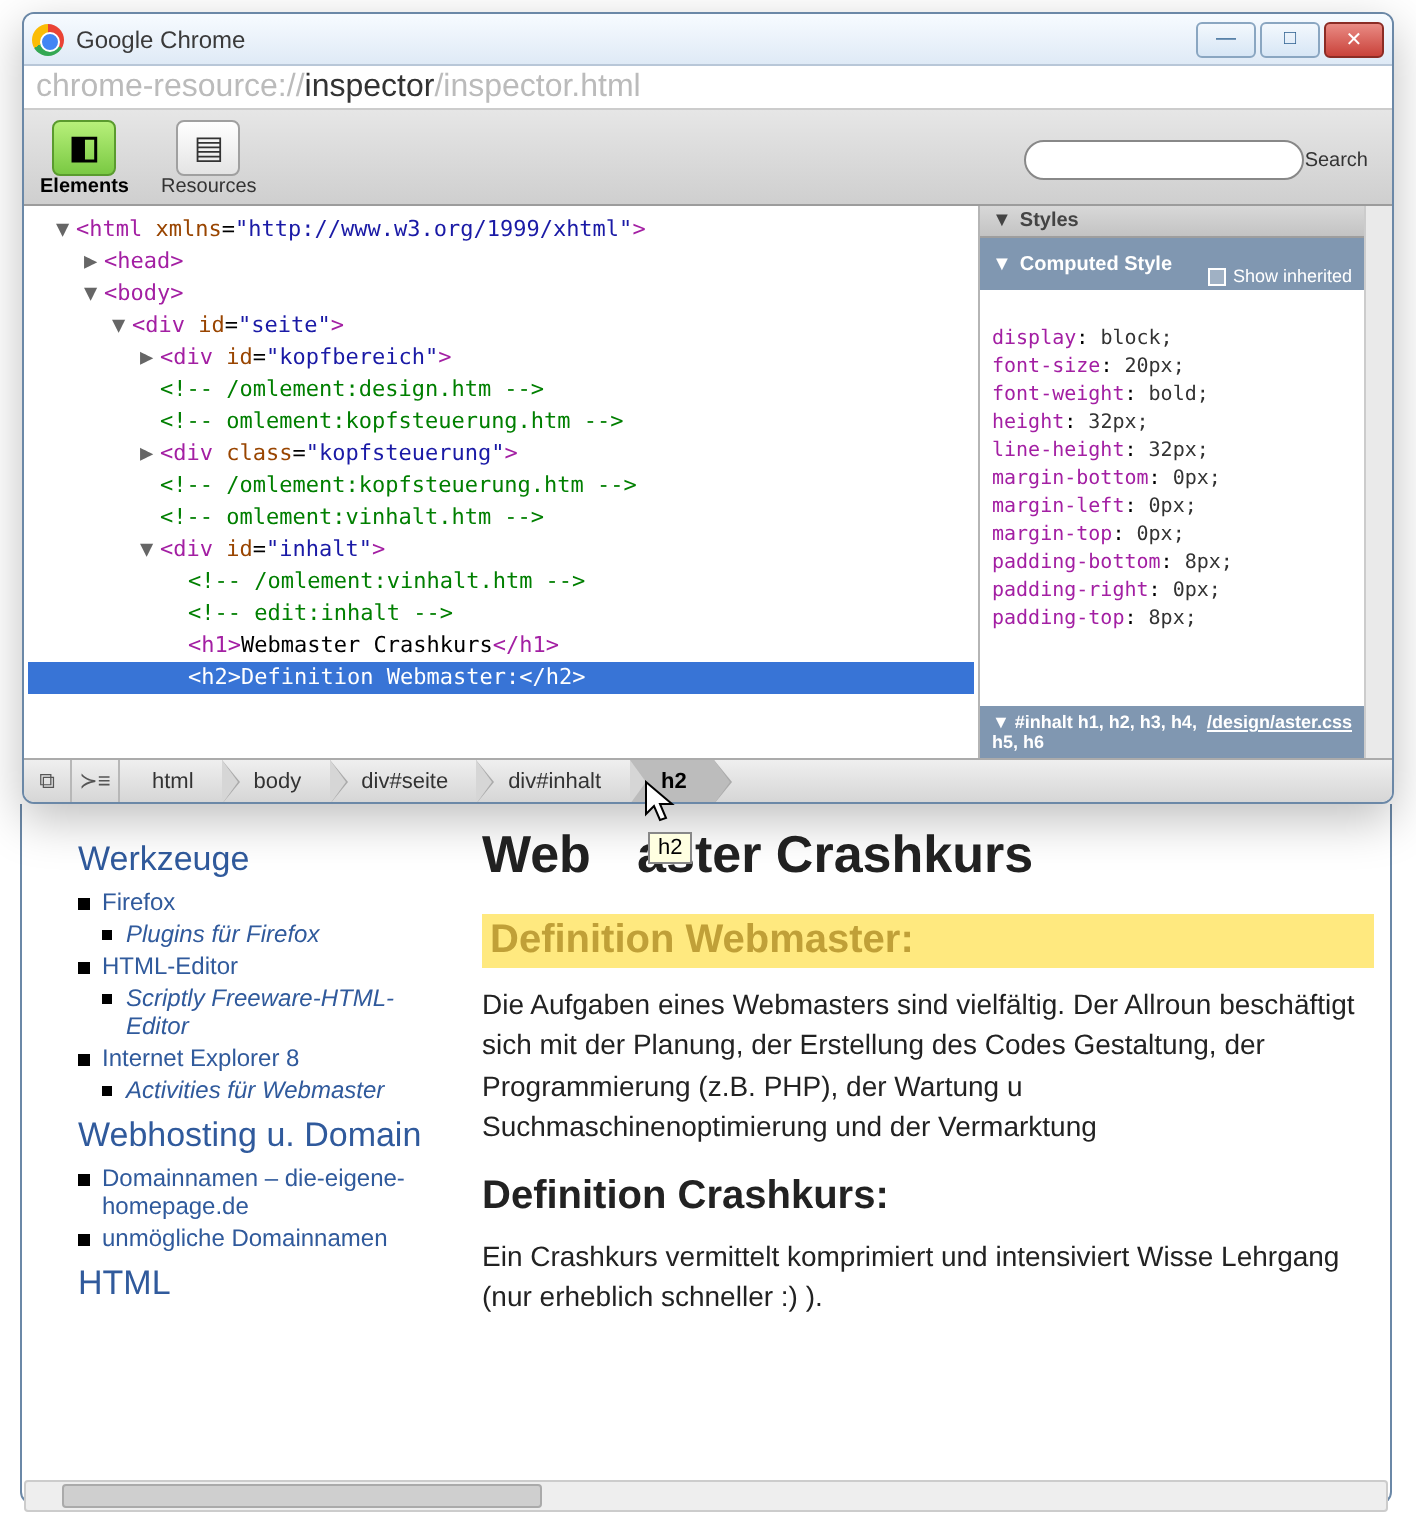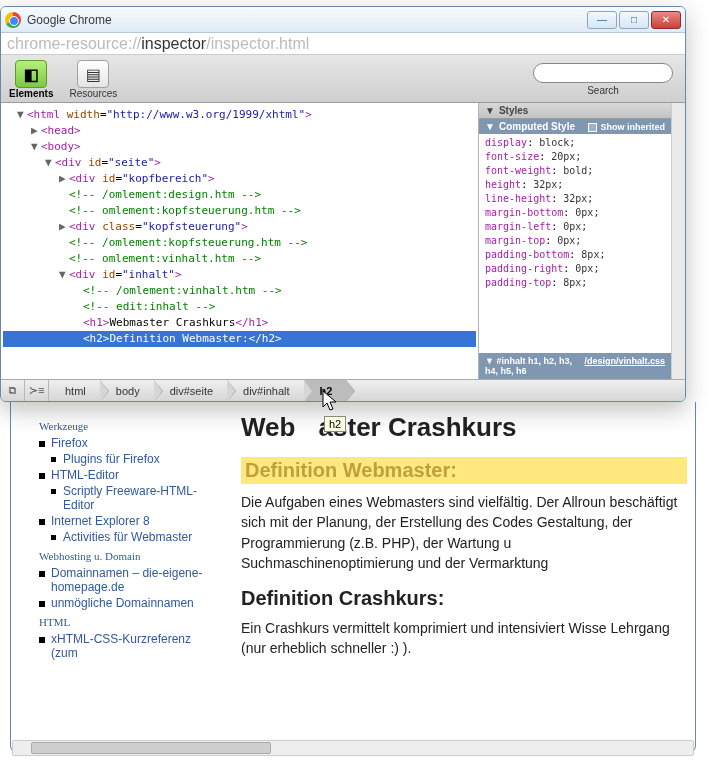--- a/index.html
+++ b/index.html
@@ -10,21 +10,21 @@
     background: #fff;
     width: 708px;
     height: 764px;
     overflow: hidden;
     position: relative;
   }
 
   
   .win {
     position: absolute;
-    left: 0;
+    left: 11px;
     top: 6px;
     width: 686px;
     height: 396px;
     border: 1px solid #6b88a7;
     border-radius: 6px;
     background: #fff;
     box-shadow: 0 8px 24px rgba(0,0,0,0.25);
     display: flex;
     flex-direction: column;
     overflow: hidden;
@@ -59,44 +59,44 @@
   .toolbar{
     height:48px;background:linear-gradient(#e6e6e6,#cfcfcf);
     border-bottom:1px solid #9c9c9c;display:flex;align-items:center;
     padding:2px 8px 0;gap:16px;
   }
   .tbtn{display:flex;flex-direction:column;align-items:center;font-size:10px;color:#333;cursor:pointer;}
   .tbtn .ticon{width:32px;height:28px;background:#d0d0d0;border:1px solid #a0a0a0;border-radius:4px;display:flex;align-items:center;justify-content:center;font-size:16px;}
   .tbtn.active .ticon{background:linear-gradient(#b7f07a,#7ac943);border-color:#5a9b2e;}
   .tbtn.active{color:#000;font-weight:600;}
   .toolbar .spacer{flex:1;}
-  .searchwrap{display:flex;flex-direction:column;align-items:center;margin-right:4px;}
+  .searchwrap{display:flex;flex-direction:row;align-items:center;margin-right:4px;}
   .searchbox{width:140px;height:20px;border:1px solid #888;border-radius:10px;font-size:11px;padding:0 8px;}
   .searchwrap label{font-size:10px;color:#333;margin-top:2px;}
 
   .devbody{flex:1;display:flex;min-height:0;}
   .dom-pane{flex:1;overflow:auto;font-family:Menlo,Consolas,monospace;font-size:11px;padding:4px 2px;line-height:16px;}
   .dom-pane .row{white-space:nowrap;padding:0 2px;cursor:default;}
   .dom-pane .arrow{display:inline-block;width:10px;color:#666;}
   .dom-pane .ind1{padding-left:14px;} .dom-pane .ind2{padding-left:28px;} .dom-pane .ind3{padding-left:42px;}
   .dom-pane .ind4{padding-left:56px;} .dom-pane .ind5{padding-left:70px;}
   .tag{color:#a31fa3;} .attr{color:#994500;} .val{color:#1a1aa6;} .comment{color:#007f00;}
   .txt{color:#000;}
   .row.sel{background:#3874d6;color:#fff;}
   .row.sel .tag,.row.sel .comment,.row.sel .txt,.row.sel .attr,.row.sel .val{color:#fff;}
 
   .styles-pane{width:193px;border-left:1px solid #b5b5b5;display:flex;flex-direction:column;font-size:10px;background:#fff;overflow:hidden;}
   .sp-head{background:linear-gradient(#d8d8d8,#c3c3c3);border-bottom:1px solid #9e9e9e;
     padding:2px 6px;font-weight:bold;color:#444;display:flex;align-items:center;}
   .sp-head .tri{margin-right:4px;}
   .sp-sub{background:#8097b1;color:#fff;padding:2px 6px;display:flex;align-items:center;font-weight:bold;}
   .sp-sub .tri{margin-right:4px;}
-  .sp-sub .inh{margin-left:auto;font-weight:bold;font-size:9px;display:flex;align-items:flex-end;gap:3px;}
+  .sp-sub .inh{margin-left:auto;font-weight:normal;font-size:9px;display:flex;align-items:flex-end;gap:3px;margin-top:12px;}
   .sp-sub .inh .cb{width:9px;height:9px;border:1px solid #fff;background:rgba(255,255,255,0.25);}
-  .sp-body{flex:1;overflow:auto;padding:2px 6px;line-height:14px;font-family:Menlo,Consolas,monospace;}
+  .sp-body{flex:1;overflow:auto;padding:2px 6px;line-height:14px;font-family:Menlo,Consolas,monospace;margin-top:16px;}
   .prop .k{color:#a31fa3;} .prop .v{color:#333;}
   .sp-rule{background:#8097b1;color:#fff;padding:3px 6px;font-weight:bold;display:flex;font-size:9px;}
   .sp-rule a{color:#fff;text-decoration:underline;margin-left:auto;}
   .styles-scroll{width:14px;background:#eaeaea;border-left:1px solid #ccc;}
 
   .crumbs{height:22px;background:linear-gradient(#efefef,#d6d6d6);border-top:1px solid #ababab;
     display:flex;align-items:stretch;font-size:11px;}
   .cbtn{width:24px;display:flex;align-items:center;justify-content:center;border-right:1px solid #b7b7b7;color:#555;cursor:pointer;}
   .crumb{position:relative;padding:0 14px 0 16px;display:flex;align-items:center;color:#333;cursor:pointer;}
   .crumb::after{content:"";position:absolute;right:-8px;top:0;width:0;height:0;
@@ -107,25 +107,25 @@
 
   
   .page{
     position:absolute;left:10px;top:402px;width:686px;height:350px;
     border-left:1px solid #6b88a7;border-right:1px solid #6b88a7;border-bottom:1px solid #6b88a7;
     border-bottom-left-radius:6px;border-bottom-right-radius:6px;
     display:flex;overflow:hidden;background:#fff;
   }
   .sidebar{width:222px;padding:12px 12px 0 22px;border-left:6px solid transparent;
     font-family:Verdana,Arial,sans-serif;font-size:12px;overflow:hidden;}
-  .sidebar h4{margin:6px 0 4px;color:#305a9c;font-weight:normal;font-size:11px;font-family:Liberation Serif, serif;}
+  .sidebar h4{margin:6px 0 4px;color:#305a9c;font-weight:normal;font-size:17px;}
   .sidebar ul{list-style:none;margin:0 0 6px;padding:0;}
   .sidebar li{margin:2px 0;color:#333;position:relative;padding-left:12px;}
   .sidebar li::before{content:"";position:absolute;left:0;top:5px;width:6px;height:6px;background:#000;}
-  .sidebar li.sub{margin-left:12px;color:#305a9c;}
+  .sidebar li.sub{margin-left:12px;color:#305a9c;font-style:italic;}
   .sidebar li.sub::before{width:5px;height:5px;background:#000;}
   .sidebar a{color:#305a9c;text-decoration:none;}
 
   .content{flex:1;padding:6px 8px 0;font-family:Verdana,Arial,sans-serif;font-size:14px;color:#222;overflow:hidden;}
   .content h1{font-size:26px;font-weight:bold;margin:4px 0 14px;}
   .content h2{font-size:20px;font-weight:bold;margin:14px 0 8px;}
   .content h2.hl{background:#ffe97f;color:#c0a038;padding:2px 4px;}
   .content p{margin:6px 0;line-height:1.45;}
 
   .hscroll{position:absolute;left:12px;bottom:8px;width:682px;height:16px;background:#eee;border:1px solid #ccc;border-radius:2px;}
@@ -166,21 +166,21 @@
     </div>
     <div class="spacer"></div>
     <div class="searchwrap">
       <input class="searchbox" style="">
       <label>Search</label>
     </div>
   </div>
 
   <div class="devbody">
     <div class="dom-pane">
-      <div class="row ind1"><span class="arrow">▼</span><span class="tag">&lt;html </span><span class="attr">width</span>=<span class="val">"http://www.w3.org/1999/xhtml"</span><span class="tag">&gt;</span></div>
+      <div class="row ind1"><span class="arrow">▼</span><span class="tag">&lt;html </span><span class="attr">xmlns</span>=<span class="val">"http://www.w3.org/1999/xhtml"</span><span class="tag">&gt;</span></div>
       <div class="row ind2"><span class="arrow">▶</span><span class="tag">&lt;head&gt;</span></div>
       <div class="row ind2"><span class="arrow">▼</span><span class="tag">&lt;body&gt;</span></div>
       <div class="row ind3"><span class="arrow">▼</span><span class="tag">&lt;div </span><span class="attr">id</span>=<span class="val">"seite"</span><span class="tag">&gt;</span></div>
       <div class="row ind4"><span class="arrow">▶</span><span class="tag">&lt;div </span><span class="attr">id</span>=<span class="val">"kopfbereich"</span><span class="tag">&gt;</span></div>
       <div class="row ind4"><span class="arrow"></span><span class="comment">&lt;!-- /omlement:design.htm --&gt;</span></div>
       <div class="row ind4"><span class="arrow"></span><span class="comment">&lt;!-- omlement:kopfsteuerung.htm --&gt;</span></div>
       <div class="row ind4"><span class="arrow">▶</span><span class="tag">&lt;div </span><span class="attr">class</span>=<span class="val">"kopfsteuerung"</span><span class="tag">&gt;</span></div>
       <div class="row ind4"><span class="arrow"></span><span class="comment">&lt;!-- /omlement:kopfsteuerung.htm --&gt;</span></div>
       <div class="row ind4"><span class="arrow"></span><span class="comment">&lt;!-- omlement:vinhalt.htm --&gt;</span></div>
       <div class="row ind4"><span class="arrow">▼</span><span class="tag">&lt;div </span><span class="attr">id</span>=<span class="val">"inhalt"</span><span class="tag">&gt;</span></div>
@@ -211,21 +211,21 @@
           <div class="prop"><span class="k">line-height</span>: <span class="v">32px;</span></div>
           <div class="prop"><span class="k">margin-bottom</span>: <span class="v">0px;</span></div>
           <div class="prop"><span class="k">margin-left</span>: <span class="v">0px;</span></div>
           <div class="prop"><span class="k">margin-top</span>: <span class="v">0px;</span></div>
           <div class="prop"><span class="k">padding-bottom</span>: <span class="v">8px;</span></div>
           <div class="prop"><span class="k">padding-right</span>: <span class="v">0px;</span></div>
           <div class="prop"><span class="k">padding-top</span>: <span class="v">8px;</span></div>
         </div>
       <div class="sp-rule">
         <span>▼ <span>#inhalt h1, h2, h3, h4, h5, h6</span></span>
-        <a>/design/vinhalt.css</a>
+        <a>/design/aster.css</a>
       </div>
     </div>
     <div class="styles-scroll"></div>
   </div>
 
   <div class="crumbs">
     <div class="cbtn">⧉</div>
     <div class="cbtn">≻≡</div>
     <div class="crumb">
         <span>html</span>
@@ -260,23 +260,20 @@
       <li class="sub"><a>Scriptly Freeware-HTML-Editor</a></li>
       <li><a>Internet Explorer 8</a></li>
       <li class="sub"><a>Activities für Webmaster</a></li>
     </ul>
     <h4>Webhosting u. Domain</h4>
     <ul>
       <li><a>Domainnamen – die-eigene-homepage.de</a></li>
       <li><a>unmögliche Domainnamen</a></li>
     </ul>
     <h4>HTML</h4>
-    <ul>
-      <li><a>xHTML-CSS-Kurzreferenz (zum</a></li>
-    </ul>
   </div>
   <div class="content">
     <h1><span>Web</span><span style="visibility:hidden;">m</span><span>aster Crashkurs</span></h1>
     <h2 class="hl">Definition Webmaster:</h2>
     <p>Die Aufgaben eines Webmasters sind vielfältig. Der Allroun beschäftigt sich mit der Planung, der Erstellung des Codes Gestaltung, der Programmierung (z.B. PHP), der Wartung u Suchmaschinenoptimierung und der Vermarktung</p>
     <h2>Definition Crashkurs:</h2>
     <p>Ein Crashkurs vermittelt komprimiert und intensiviert Wisse Lehrgang (nur erheblich schneller :) ).</p>
   </div>
 </div>
 

